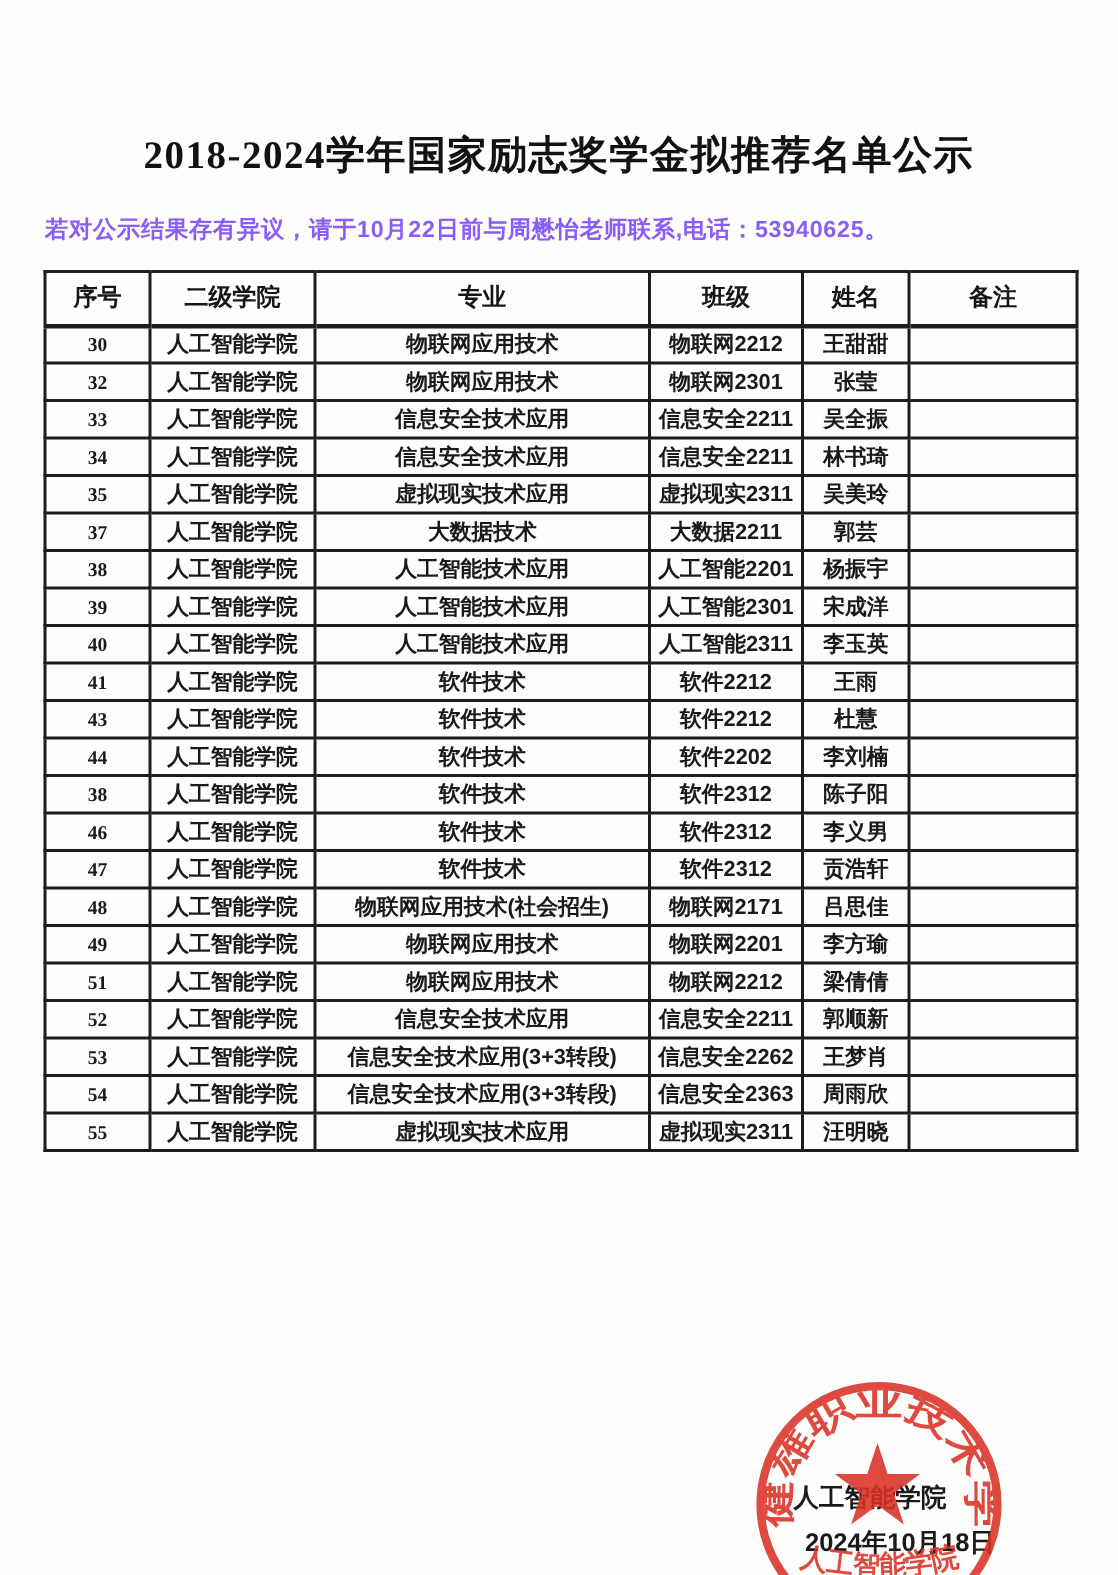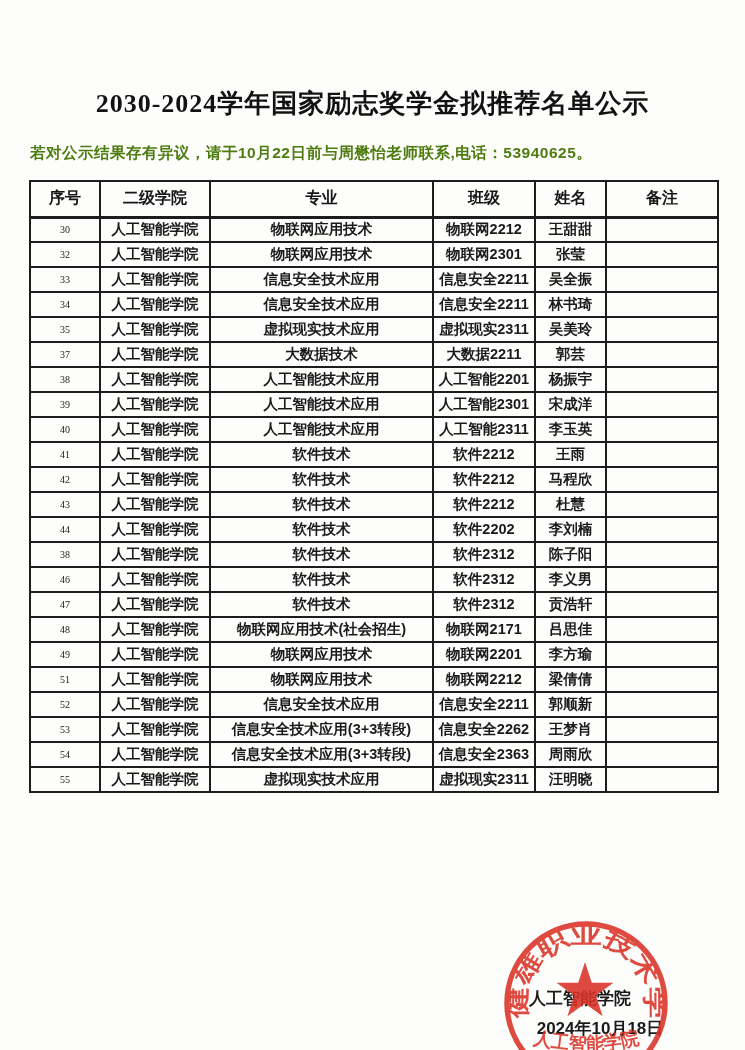--- a/index.html
+++ b/index.html
@@ -23,21 +23,21 @@
     font-weight: 700;
     font-size: 26px;
     letter-spacing: 1px;
     color: #121212;
   }
   .notice {
     margin: 22px 28px 0 30px;
     font-size: 15.5px;
     font-weight: 700;
     letter-spacing: 0.5px;
-    color: #4d7c0f;
+    color: #8b5cf6;
   }
   table.roster {
     margin: 16px 0 0 29px;
     width: 688px;
     border-collapse: collapse;
     table-layout: fixed;
   }
   table.roster th, table.roster td {
     border: 2px solid #1d1d1d;
     text-align: center;
@@ -53,22 +53,22 @@
     margin-top: 32px;
   }
   table.roster tbody td {
     height: 25px;
     font-size: 14.5px;
     font-weight: 600;
     color: #1a1a1a;
   }
   table.roster tbody td.col-index {
     font-family: "Liberation Serif", "DejaVu Serif", serif;
-    font-weight: 400;
-    font-size: 10px;
+    font-weight: 700;
+    font-size: 13px;
   }
   .sig-college {
     position: absolute;
     top: 901px;
     left: 505px;
     width: 150px;
     text-align: center;
     font-size: 17px;
     font-weight: 700;
     color: #1a1a1a;
@@ -97,21 +97,21 @@
   svg.stamp .ring { fill: none; stroke-width: 5.5; }
   svg.stamp text { font-weight: 700; }
   .arc-label { font-size: 24px; font-family: "Liberation Sans", sans-serif; }
   .bottom-label { font-size: 19px; font-family: "Liberation Sans", sans-serif; }
 </style>
 </head>
 <body>
 
 <div class="page">
 
-  <h1 class="doc-title">2030-2024学年国家励志奖学金拟推荐名单公示</h1>
+  <h1 class="doc-title">2018-2024学年国家励志奖学金拟推荐名单公示</h1>
 
   <p class="notice">若对公示结果存有异议，请于10月22日前与周懋怡老师联系,电话：53940625。</p>
 
   <table class="roster">
     <colgroup>
       <col style="width:70px">
       <col style="width:110px">
       <col style="width:223px">
       <col style="width:102px">
       <col style="width:71px">
@@ -202,28 +202,20 @@
         </tr>
         <tr>
           <td class="col-index">41</td>
           <td class="col-college">人工智能学院</td>
           <td class="col-major">软件技术</td>
           <td class="col-class_name">软件2212</td>
           <td class="col-student_name">王雨</td>
           <td class="col-remark"></td>
         </tr>
         <tr>
-          <td class="col-index">42</td>
-          <td class="col-college">人工智能学院</td>
-          <td class="col-major">软件技术</td>
-          <td class="col-class_name">软件2212</td>
-          <td class="col-student_name">马程欣</td>
-          <td class="col-remark"></td>
-        </tr>
-        <tr>
           <td class="col-index">43</td>
           <td class="col-college">人工智能学院</td>
           <td class="col-major">软件技术</td>
           <td class="col-class_name">软件2212</td>
           <td class="col-student_name">杜慧</td>
           <td class="col-remark"></td>
         </tr>
         <tr>
           <td class="col-index">44</td>
           <td class="col-college">人工智能学院</td>

